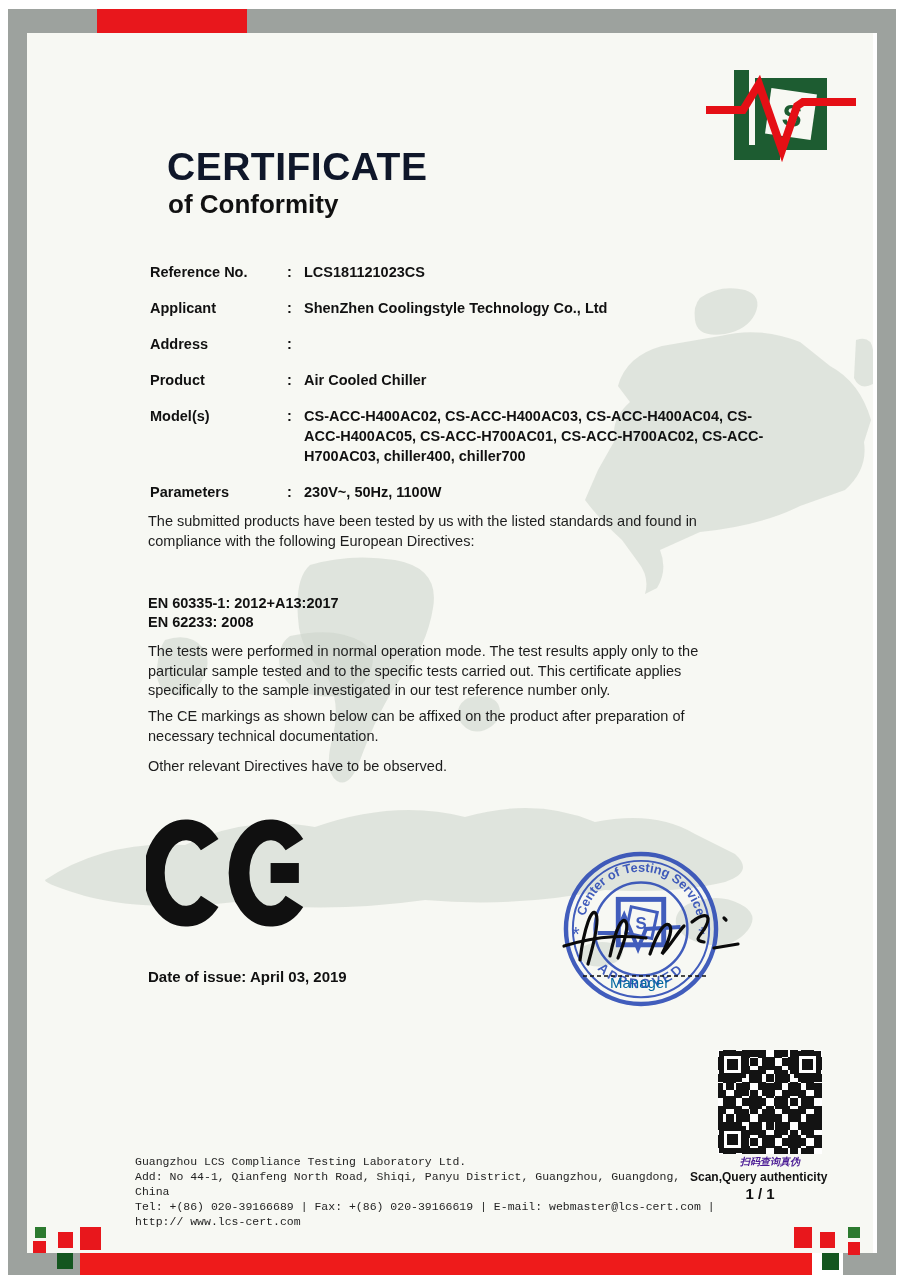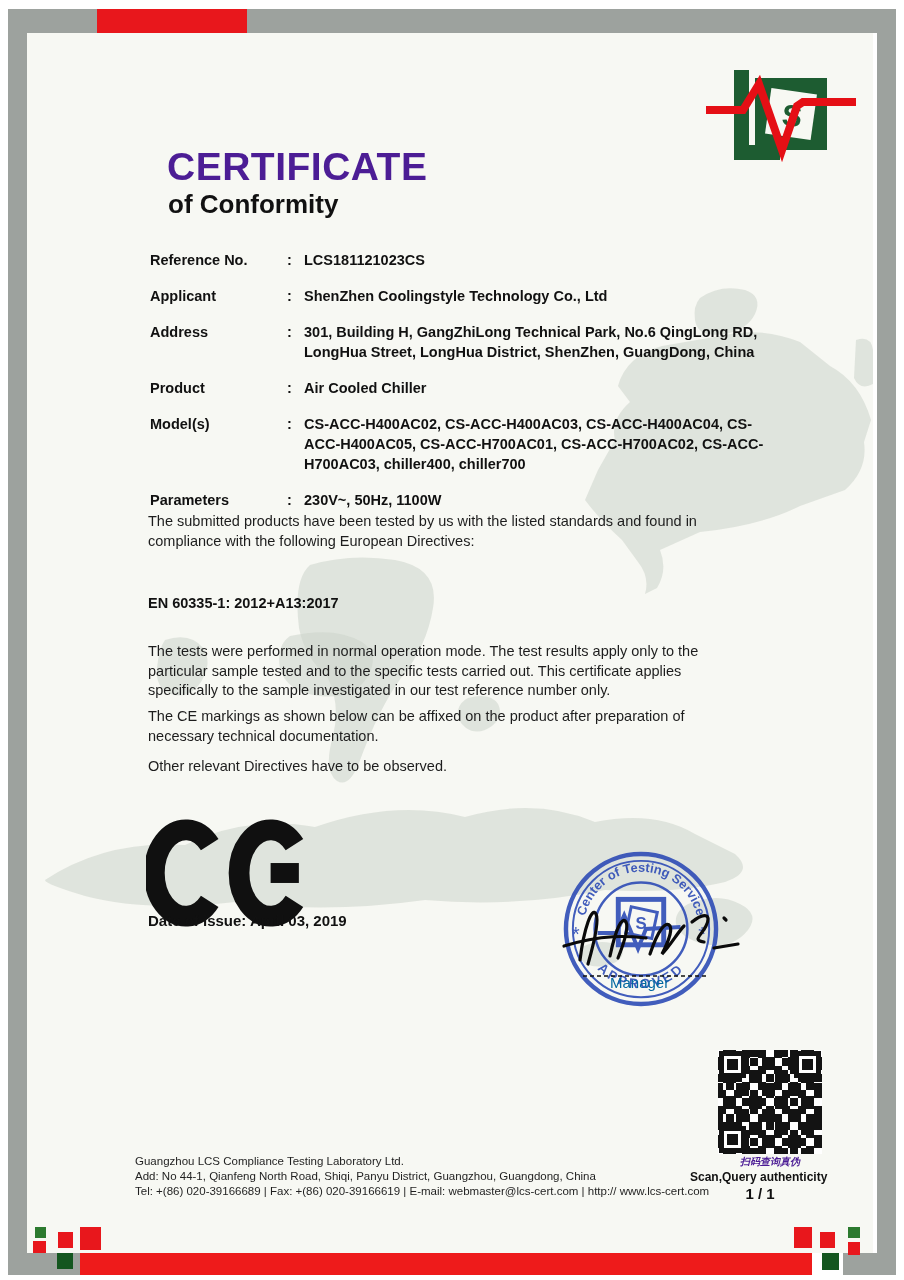--- a/index.html
+++ b/index.html
@@ -31,55 +31,55 @@
   .sq-r6 { left:848px; top:1242px; width:12px; height:13px; }
   .sq-g4 { left:822px; top:1253px; width:17px; height:17px; }
   
   .sheet-bg { position:absolute; left:27px; top:33px; width:846px; height:1220px;
               background:#f7f8f3; z-index:0; }
   .map { position:absolute; left:0; top:0; z-index:1; }
   
   .content { position:absolute; inset:0; z-index:2; }
   .abs { position:absolute; }
   .logo-svg { left:706px; top:66px; }
-  .title-main { left:167px; top:145px; font-size:39px; font-weight:bold; letter-spacing:0.5px; color:#4c1d95; }
+  .title-main { left:167px; top:145px; font-size:39px; font-weight:bold; letter-spacing:0.5px; color:#0f172a; }
   .title-sub  { left:168px; top:189px; font-size:26px; font-weight:bold; color:#111; }
   .fields { left:150px; top:250px; width:632px; }
-  .frow { display:flex; margin-bottom:16px; font-weight:bold; font-size:14.5px; line-height:20px; color:#111; }
+  .frow { display:flex; margin-bottom:16px; font-weight:bold; font-size:14.5px; line-height:20px; color:#111;margin-top:12px; }
   .flabel { width:137px; flex:none; }
   .fcolon { width:17px; flex:none; }
   .fvalue { width:476px; }
   .para { left:148px; width:592px; font-size:14.5px; line-height:19.5px; color:#1d1d1d; }
   .p-intro { top:512px; }
   .p-lvd   { top:564px; font-weight:bold; color:#111; }
   .p-en    { top:594px; font-weight:bold; color:#111; line-height:19px; }
   .p-tests { top:642px; }
   .p-ce    { top:707px; }
   .p-other { top:757px; }
   .ce-svg { left:146px; top:812px; }
-  .date-issue { left:148px; top:912px; font-size:15px; font-weight:bold; color:#111; }
+  .date-issue { left:148px; top:968px; font-size:15px; font-weight:bold; color:#111; }
   .stamp-svg { left:562px; top:850px; opacity:0.88; }
   .sig-svg { left:558px; top:888px; }
   .manager { left:610px; top:974px; font-size:15px; color:#0369a1; }
   
   .qr { left:718px; top:1050px; width:104px; height:104px; background:
         repeating-conic-gradient(#131313 0% 25%, transparent 25% 50%) 0px 0px / 16px 16px,
         repeating-conic-gradient(#131313 0% 25%, transparent 25% 50%) 5px 7px / 26px 26px,
         #ffffff; }
   .finder { position:absolute; width:27px; height:27px; border:5px solid #131313;
             background:#fff; box-sizing:border-box; }
   .finder::after { content:""; position:absolute; inset:3px; background:#131313; }
   .finder-tl { left:1px;  top:1px; }
   .finder-tr { left:76px; top:1px; }
   .finder-bl { left:1px;  top:76px; }
   .qr-zh  { left:718px; top:1155px; width:104px; text-align:center; font-size:10px; font-weight:bold; color:#4c1d95;font-style:italic; }
   .qr-en  { left:690px; top:1170px; width:160px; text-align:left; font-size:12px; font-weight:bold; color:#111; }
   .pagenum{ left:708px; top:1185px; width:104px; text-align:center; font-size:15px; font-weight:bold; color:#111; }
   
-  .footer { left:135px; top:1154px; width:580px; font-size:11.5px; line-height:15px; color:#1f1f1f; }
+  .footer { left:135px; top:1154px; width:580px; font-size:11.5px; line-height:15px; color:#1f1f1f;font-family:Liberation Mono, monospace; }
 </style>
 </head>
 <body>
 
 <div class="sheet-bg"></div>
 
 <svg class="map" width="904" height="1280" viewBox="0 0 904 1280">
   <g fill="#ccd3ca" fill-opacity="0.55" stroke="none">
     <path d="M700 298 q20 -14 45 -8 q18 6 10 24 q-8 16 -30 20 q-28 4 -30 -14 q-2 -14 5 -22 Z"></path>
     <path d="M598 470 L585 500 Q600 520 622 540 L638 562 Q650 577 645 594 L657 588 Q668 570 660 550 L700 532 Q760 526 800 506 L845 490 Q868 470 864 442 L871 420 Q860 382 830 366 L800 342 Q760 326 720 336 L662 346 Q626 356 618 386 L630 402 Q610 420 615 440 Z"></path>
@@ -115,21 +115,20 @@
       <span class="fvalue">LCS181121023CS</span>
     </div>
     <div class="frow">
       <span class="flabel">Applicant</span>
       <span class="fcolon">:</span>
       <span class="fvalue">ShenZhen Coolingstyle Technology Co., Ltd</span>
     </div>
     <div class="frow">
       <span class="flabel">Address</span>
       <span class="fcolon">:</span>
-      <span class="fvalue">301, Building H, GangZhiLong Technical Park, No.6 QingLong RD, LongHua Street, LongHua District, ShenZhen, GuangDong, China</span>
     </div>
     <div class="frow">
       <span class="flabel">Product</span>
       <span class="fcolon">:</span>
       <span class="fvalue">Air Cooled Chiller</span>
     </div>
     <div class="frow">
       <span class="flabel">Model(s)</span>
       <span class="fcolon">:</span>
       <span class="fvalue">CS-ACC-H400AC02, CS-ACC-H400AC03, CS-ACC-H400AC04, CS-ACC-H400AC05, CS-ACC-H700AC01, CS-ACC-H700AC02, CS-ACC-H700AC03, chiller400, chiller700</span>
@@ -137,20 +136,21 @@
     <div class="frow">
       <span class="flabel">Parameters</span>
       <span class="fcolon">:</span>
       <span class="fvalue">230V~, 50Hz, 1100W</span>
     </div>
   </div>
 
   <div class="abs para p-intro">The submitted products have been tested by us with the listed standards and found in compliance with the following European Directives:</div>
   <div class="abs para p-en">
     <div>EN 60335-1: 2012+A13:2017</div>
+    <div>EN 62233: 2008</div>
   </div>
   <div class="abs para p-ce">The CE markings as shown below can be affixed on the product after preparation of necessary technical documentation.</div>
   <div class="abs para p-tests">The tests were performed in normal operation mode. The test results apply only to the particular sample tested and to the specific tests carried out. This certificate applies specifically to the sample investigated in our test reference number only.</div>
   <div class="abs para p-other">Other relevant Directives have to be observed.</div>
 
   <svg class="abs ce-svg" width="162" height="122" viewBox="0 0 195 140">
     <path d="M 76.7 35.9 A 38 52 0 1 0 76.7 104.1" fill="none" stroke="#101010" stroke-width="25"></path>
     <path d="M 178.7 35.9 A 38 52 0 1 0 178.7 104.1" fill="none" stroke="#101010" stroke-width="25"></path>
     <path d="M 150 70 L 184 70" fill="none" stroke="#101010" stroke-width="24"></path>
   </svg>

